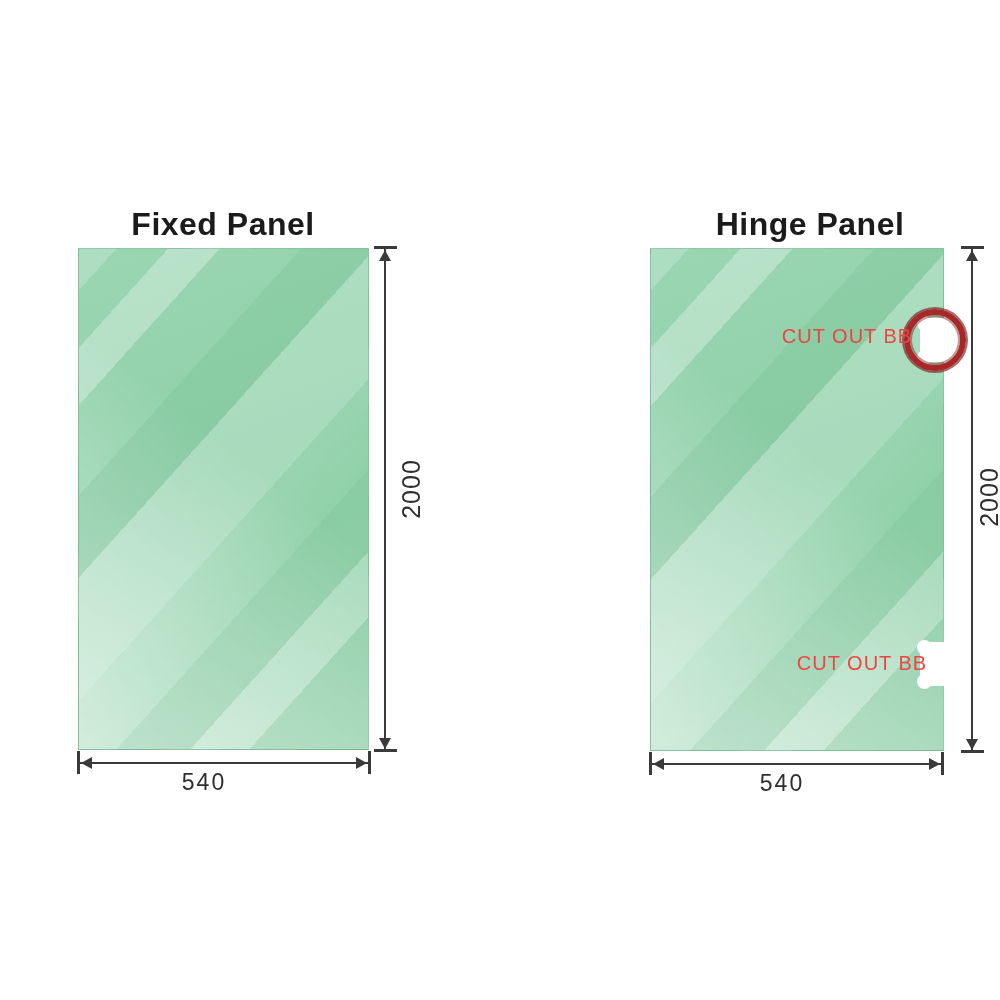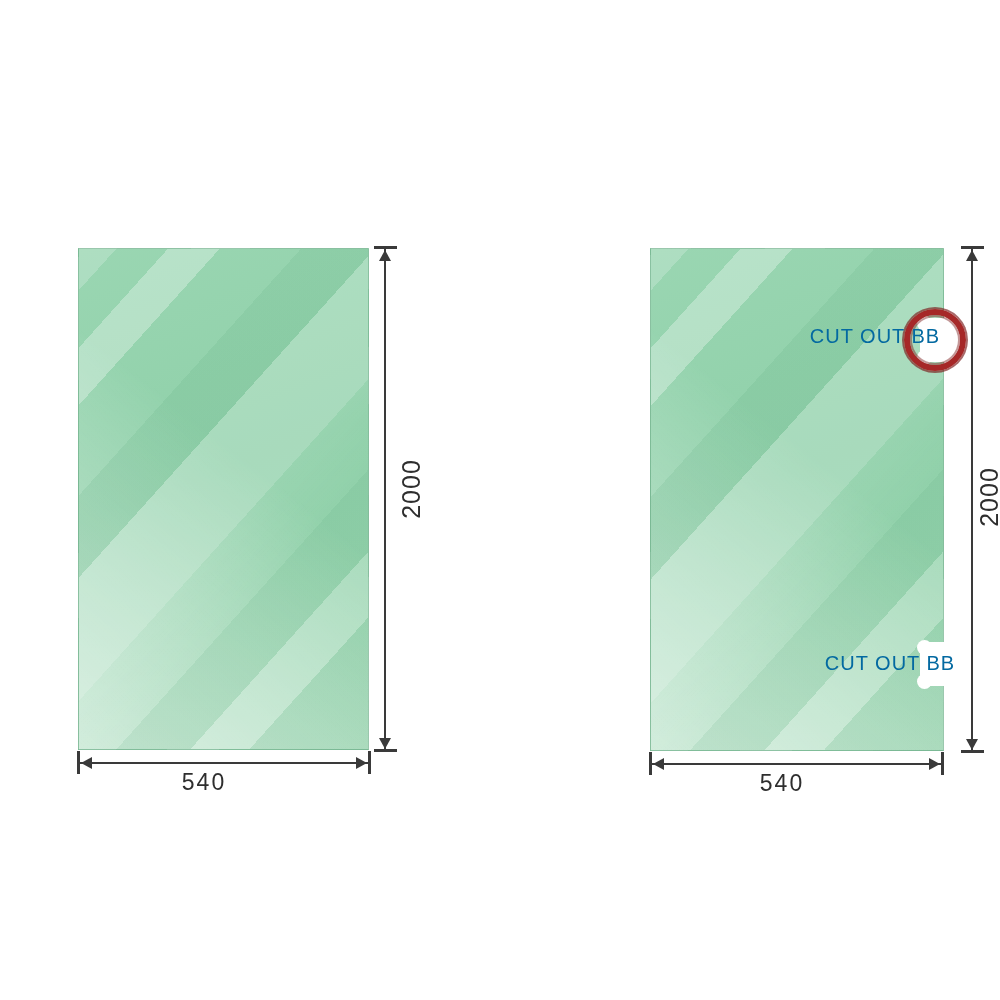--- a/index.html
+++ b/index.html
@@ -55,28 +55,29 @@
   .cutout-dot  { position:absolute; width:15px; height:15px; background:#ffffff; border-radius:50%; }
 
   .highlight-ring {
     position:absolute; width:62px; height:62px; box-sizing:border-box;
     border:6px solid #a62828; border-radius:50%;
     box-shadow:0 0 0 2px rgba(122,25,25,.65), inset 0 0 0 2px rgba(122,25,25,.45);
   }
 
   .cutout-label {
     position:absolute; transform:translate(-50%,-50%);
-    font-size:20px; color:#0369a1; letter-spacing:1px; white-space:nowrap;margin-left:28px;
+    font-size:20px; color:#ef4444; letter-spacing:1px; white-space:nowrap;
   }
 </style>
 </head>
 <body>
 
 <div class="stage">
 
+  <div class="panel-title" style="left:223px; top:224px;">Fixed Panel</div>
 
   <div class="glass" style="left:78px; top:248px; width:291px; height:502px;"></div>
 
   <div>
     <div class="dline" style="left:384px; top:249px; width:2px; height:501px;"></div>
     <div class="dline" style="left:374px; top:246px; width:23px; height:3px;"></div>
     <div class="dline" style="left:374px; top:749px; width:23px; height:3px;"></div>
     <div class="arrow up" style="left:379px; top:250px;"></div>
     <div class="arrow down" style="left:379px; top:738px;"></div>
     <div class="dim-label vertical" style="left:411px; top:489px;">2000</div>
@@ -84,20 +85,21 @@
 
   <div>
     <div class="dline" style="left:79px; top:762px; width:290px; height:2px;"></div>
     <div class="dline" style="left:77px; top:751px; width:3px; height:23px;"></div>
     <div class="dline" style="left:368px; top:751px; width:3px; height:23px;"></div>
     <div class="arrow left" style="left:81px;  top:757px;"></div>
     <div class="arrow right" style="left:356px; top:757px;"></div>
     <div class="dim-label" style="left:204px; top:782px;">540</div>
   </div>
 
+  <div class="panel-title" style="left:810px; top:224px;">Hinge Panel</div>
 
   <div class="glass" style="left:650px; top:248px; width:294px; height:503px;"></div>
 
   <div>
     <div class="cutout-dot" style="left:917px; top:316px;"></div>
     <div class="cutout-dot" style="left:917px; top:350px;"></div>
     <div class="cutout-rect" style="left:920px; top:318px; width:27px; height:44px;"></div>
     <div class="highlight-ring" style="left:904px; top:309px;"></div>
     <div class="cutout-label" style="left:847px; top:336px;">CUT OUT BB</div>
   </div>

